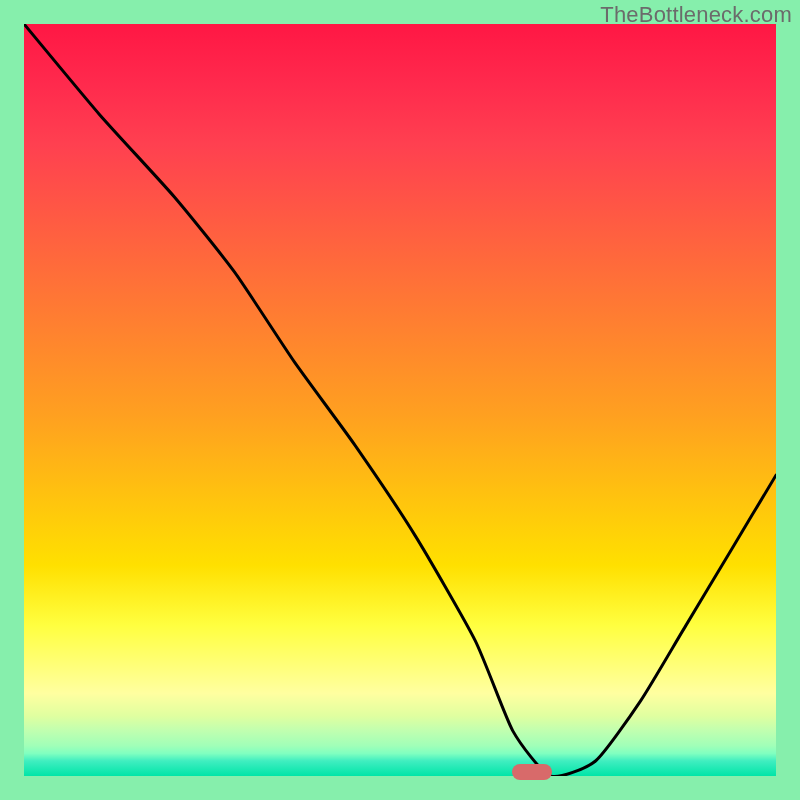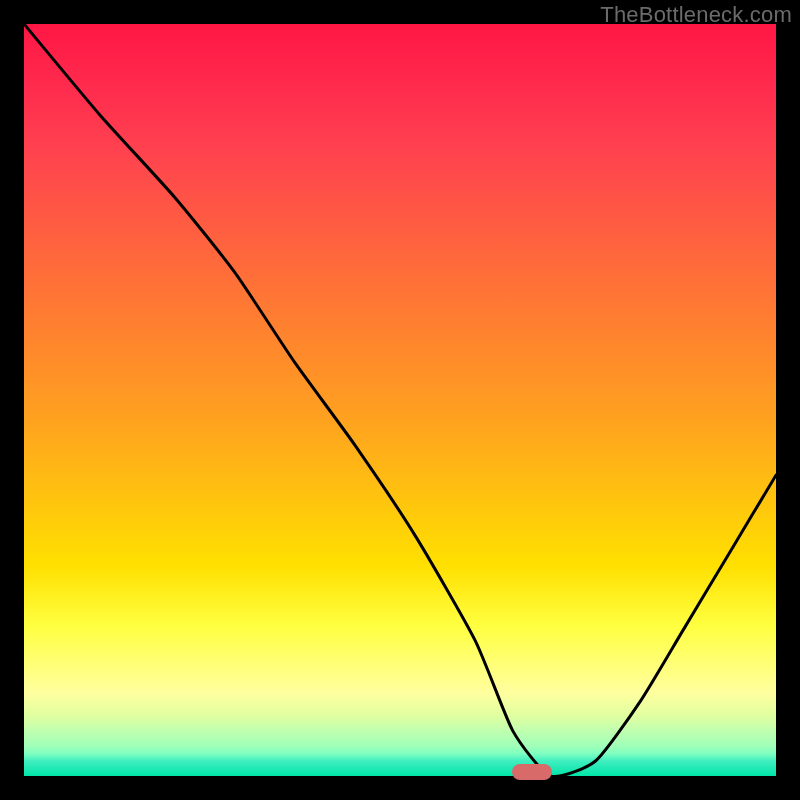--- a/index.html
+++ b/index.html
@@ -9,21 +9,21 @@
     height: 800px;
     overflow: hidden;
     background: #fff;
   }
   .frame {
     position: absolute;
     left: 0;
     top: 0;
     width: 800px;
     height: 800px;
-    background: #000000;
+    background: #86efac;
   }
   .plot {
     position: absolute;
     left: 24px;
     top: 24px;
     width: 752px;
     height: 752px;
     background: linear-gradient(to bottom,
       #ff1744 0%,
       #ff2a4d 8%,

